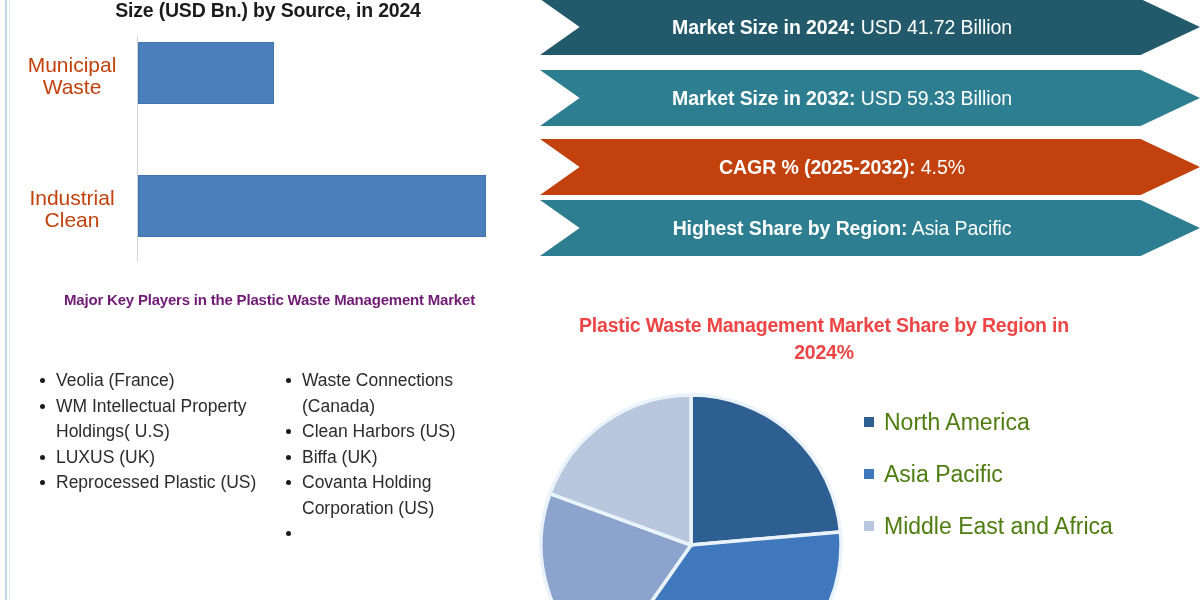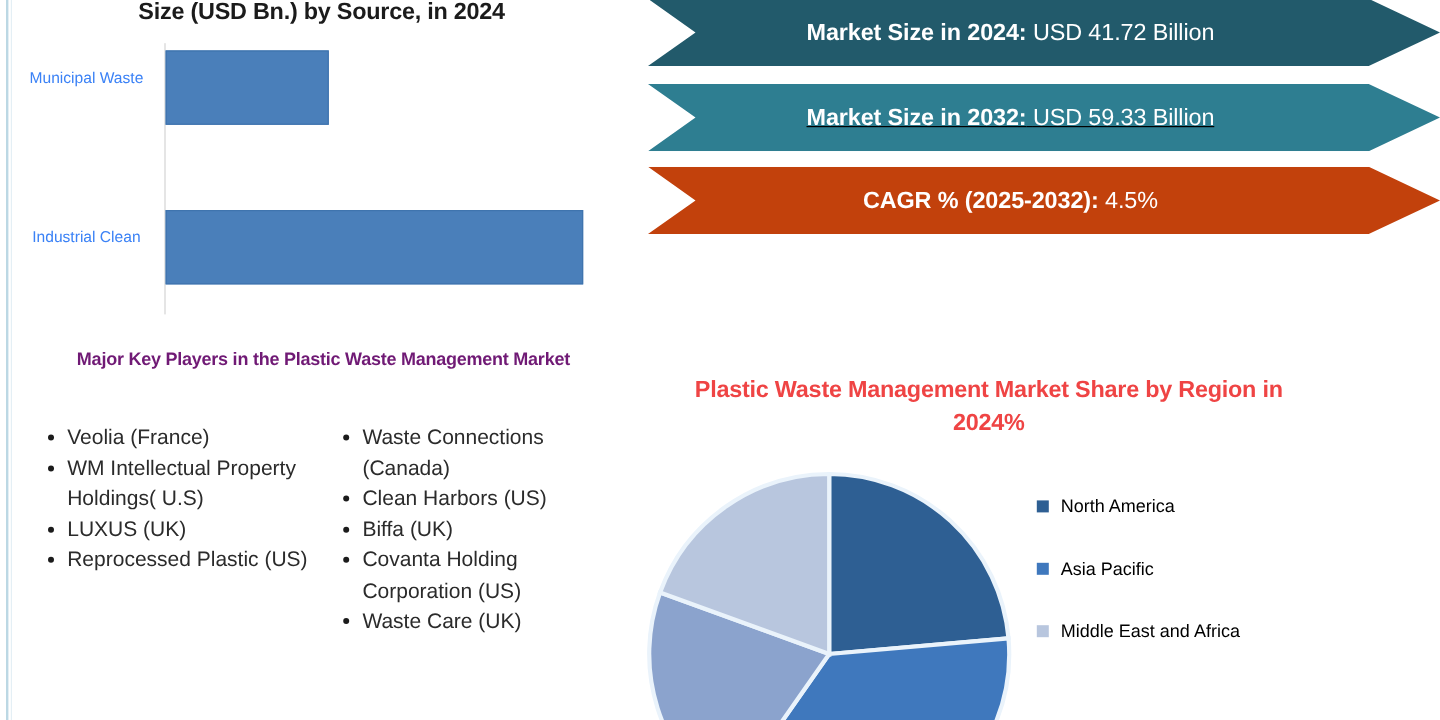--- a/index.html
+++ b/index.html
@@ -44,21 +44,21 @@
   .bar-axis {
     position: absolute; left: 125px; top: 0; width: 1px; height: 226px;
     background: #d4d4d4;
   }
   .bar-row {
     position: absolute; left: 0; width: 512px;
   }
   .bar-row .cat-label {
     position: absolute; left: 0; width: 120px;
     text-align: center;
-    font-size: 13px; color: #3b82f6; line-height: 22px;
+    font-size: 21px; color: #c2410c; line-height: 22px;
     font-family: "Liberation Sans", sans-serif;
   }
   .bar-rect {
     position: absolute; left: 126px;
     background: #4a7fba;
     border: 1px solid #3f74ae;
   }
 
   
   .banners {
@@ -82,21 +82,21 @@
   .players {
     position: absolute; left: 12px; top: 278px; width: 512px; height: 322px;
   }
   .players-title {
     position: absolute; left: 10px; top: 8px; width: 495px;
     text-align: center;
     font-size: 15px; font-weight: bold; color: #701a75;
     line-height: 27px; letter-spacing: -0.2px;
   }
   .players-cols {
-    position: absolute; left: 0; top: 74px; width: 512px;
+    position: absolute; left: 0; top: 90px; width: 512px;
     display: flex;
   }
   .players-col { width: 256px; }
   .players-col.col-left { padding-left: 26px; }
   .players-col.col-right { padding-left: 16px; }
   .player-item {
     position: relative;
     font-size: 17.5px; color: #2b2b2b;
     line-height: 25.5px;
     padding-left: 18px;
@@ -127,21 +127,21 @@
     position: absolute; left: 340px; top: 96px; width: 330px;
   }
   .legend-row {
     display: flex; align-items: center;
     height: 52px;
   }
   .legend-swatch {
     width: 10px; height: 10px; margin-right: 10px; flex: 0 0 auto;
   }
   .legend-label {
-    font-size: 15px; color: #000000; white-space: nowrap;
+    font-size: 23px; color: #4d7c0f; white-space: nowrap;
   }
 </style>
 </head>
 <body>
 
 <div id="infographic">
 
   <div class="frame-left"></div>
   <div class="frame-left2"></div>
 
@@ -164,34 +164,40 @@
 
   <div class="banners">
 
     <div class="banner" style="top:-1px; background:#225a6b;">
       <div class="banner-text">
         <span class="lbl">Market Size in 2024:</span>
         <span class="val">USD 41.72 Billion</span>
       </div>
     </div>
 
-    <div class="banner" style="top:70px; background:#2e7e91;text-decoration:underline;">
+    <div class="banner" style="top:70px; background:#2e7e91;">
       <div class="banner-text">
         <span class="lbl">Market Size in 2032:</span>
         <span class="val">USD 59.33 Billion</span>
       </div>
     </div>
 
     <div class="banner" style="top:139px; background:#c2410c;">
       <div class="banner-text">
         <span class="lbl">CAGR % (2025-2032):</span>
         <span class="val">4.5%</span>
       </div>
     </div>
 
+    <div class="banner" style="top:200px; background:#2e7e91;">
+      <div class="banner-text">
+        <span class="lbl">Highest Share by Region:</span>
+        <span class="val">Asia Pacific</span>
+      </div>
+    </div>
 
   </div>
 
   <div class="players">
     <div class="players-title">Major Key Players in the Plastic Waste Management Market</div>
     <div class="players-cols">
 
       <div class="players-col col-left">
         <div class="player-item">
           <span class="dot"></span>
@@ -223,21 +229,20 @@
         <div class="player-item">
           <span class="dot"></span>
           <span class="txt">Biffa (UK)</span>
         </div>
         <div class="player-item">
           <span class="dot"></span>
           <span class="txt">Covanta Holding Corporation (US)</span>
         </div>
         <div class="player-item">
           <span class="dot"></span>
-          <span class="txt">Waste Care (UK)</span>
         </div>
       </div>
 
     </div>
   </div>
 
   <div class="pie-panel">
     <div class="pie-title">Plastic Waste Management Market Share by Region in 2024%</div>
 
     <svg class="pie-svg" width="330" height="224" viewBox="0 0 330 224">

